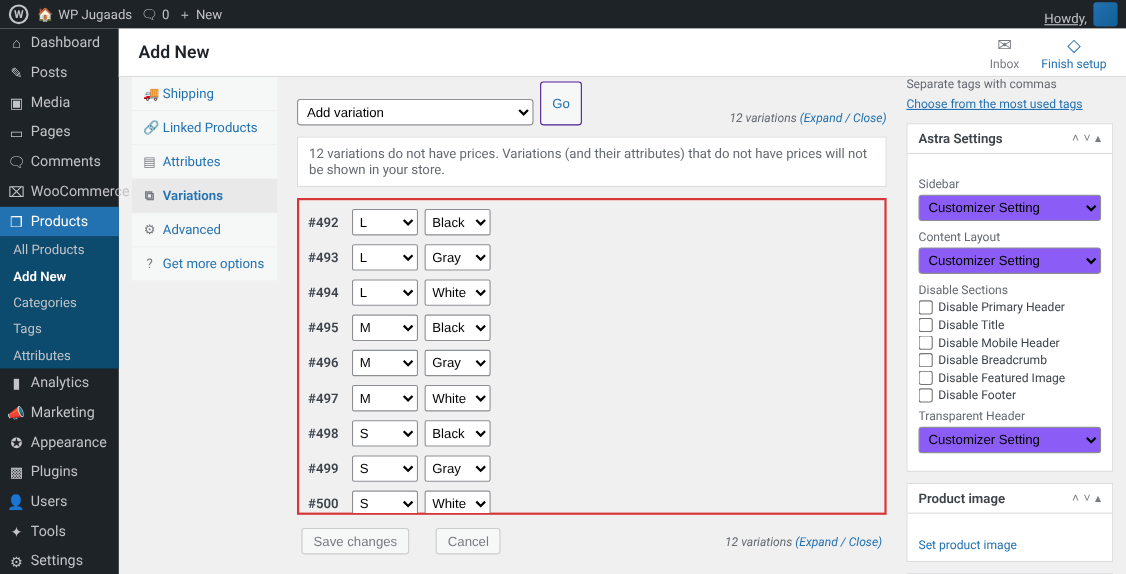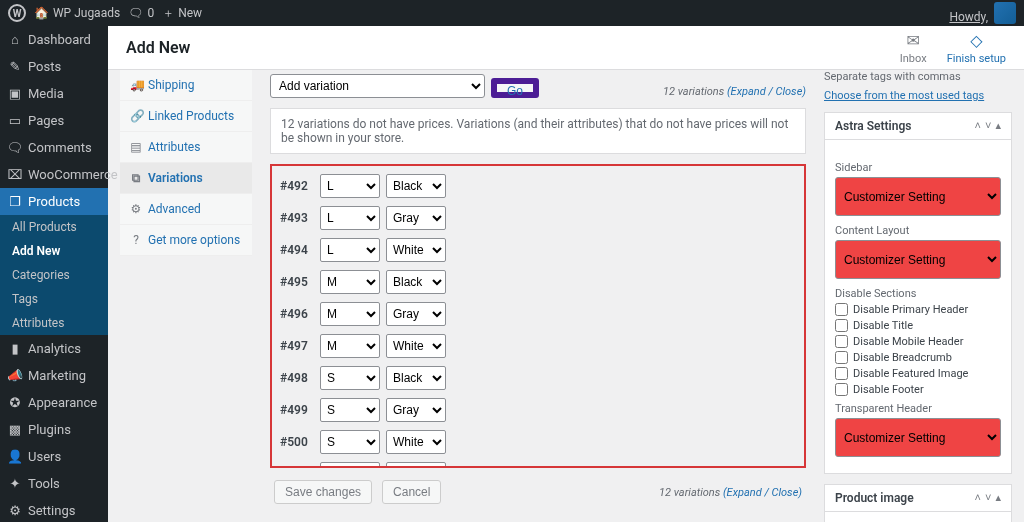--- a/index.html
+++ b/index.html
@@ -32,43 +32,43 @@
 .col-m { flex: 1; display: flex; flex-direction: column; }
 .col-r { width: 188px; display: flex; flex-direction: column; gap: 10px; }
 
 .tabs { display: flex; flex-direction: column; }
 .tab { padding: 8px 10px; color: #2271b1; font-size: 12px; cursor: pointer; display: flex; align-items: center; gap: 6px; background: #f6f7f7; border-bottom: 1px solid #eee; }
 .tab.act { background: #e9e9e9; font-weight: 600; }
 .tab .tic { width: 12px; text-align: center; color: #787c82; }
 
 .toprow { display: flex; align-items: flex-end; padding: 4px 6px; gap: 6px; }
 .toprow select { height: 24px; font-size: 12px; padding: 2px 4px; width: 215px; border: 1px solid #8c8f94; border-radius: 3px; background: #fff; }
-.gobtn { height: 20px; padding: 0 10px; border: 6px solid #4c1d95; color: #2271b1; background: #f6f7f7; border-radius: 3px; font-size: 12px; cursor: pointer; }
+.gobtn { height: 40px; padding: 0 10px; border: 1px solid #4c1d95; color: #2271b1; background: #f6f7f7; border-radius: 3px; font-size: 12px; cursor: pointer; }
 .toprow .rtxt { margin-left: auto; font-size: 11px; color: #646970; font-style: italic; }
 .toprow .rtxt a { color: #2271b1; text-decoration: none; }
 
 .notice { border: 1px solid #dcdcde; background: #fff; padding: 8px 10px; margin: 6px 6px; font-size: 12px; color: #646970; }
 
 .varwrap { border: 2px solid #d63638; margin: 4px 6px 6px 6px; padding: 4px 0; flex: 1; overflow-y: auto; }
 .vrow { display: flex; align-items: center; gap: 6px; padding: 4px 8px; }
 .vrow .id { font-weight: 600; font-size: 12px; color: #3c434a; width: 34px; }
 .vrow select { height: 24px; width: 60px; font-size: 12px; padding: 1px 2px; border: 1px solid #8c8f94; border-radius: 2px; background: #fff; }
 
-.botrow { display: flex; align-items: center; padding: 6px 10px; gap: 10px; font-size: 12px; }
+.botrow { display: flex; align-items: center; padding: 6px 10px; gap: 24px; font-size: 12px; }
 .botrow button { padding: 4px 10px; border: 1px solid #ccc; background: #f6f7f7; color: #787c82; border-radius: 3px; font-size: 12px; cursor: pointer; }
 .botrow .rtxt { margin-left: auto; font-size: 11px; color: #646970; font-style: italic; }
 .botrow .rtxt a { color: #2271b1; text-decoration: none; }
 
 .pbox { background: #fff; border: 1px solid #dcdcde; }
 .pbox .phdr { padding: 6px 10px; display: flex; border-bottom: 1px solid #dcdcde; }
 .pbox .phdr h3 { font-size: 12px; font-weight: 600; }
 .pbox .phdr .ctl { margin-left: auto; display: flex; gap: 4px; color: #787c82; font-size: 11px; }
 .pbox .pbody { padding: 8px 10px; font-size: 12px; margin-top: 13px; }
 .pbox .pbody .lbl { font-size: 11px; color: #646970; margin-bottom: 3px; display: block; }
-.pbox .pbody select { width: 100%; height: 39px; font-size: 12px; border: 1px solid #8c8f94; border-radius: 3px; background: #ef4444; margin-bottom: 8px; padding: 2px 4px; }
+.pbox .pbody select { width: 100%; height: 24px; font-size: 12px; border: 1px solid #8c8f94; border-radius: 3px; background: #8b5cf6; margin-bottom: 8px; padding: 2px 4px; }
 .pbox .pbody .chk { display: flex; align-items: center; gap: 5px; font-size: 11px; margin-bottom: 3px; }
 .pbox .pbody .chk input { width: 13px; height: 13px; }
 .pbox .pbody a { color: #2271b1; text-decoration: none; font-size: 11px; }
 
 .tagtop .tt { font-size: 11px; color: #646970; margin-bottom: 4px; display: block; }
 .tagtop a { color: #2271b1; text-decoration: underline; font-size: 11px; }
 
 </style>
 </head>
 <body>

